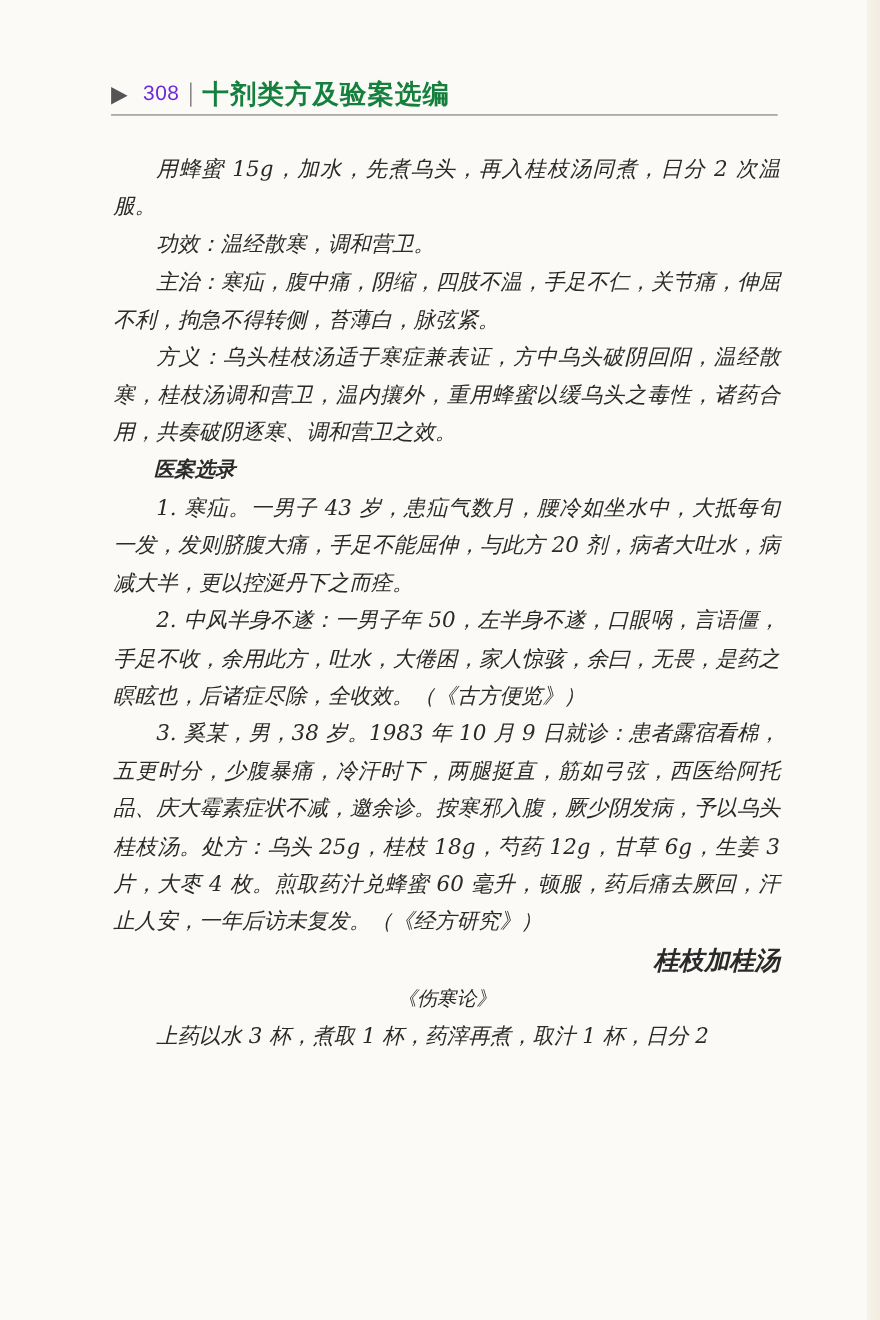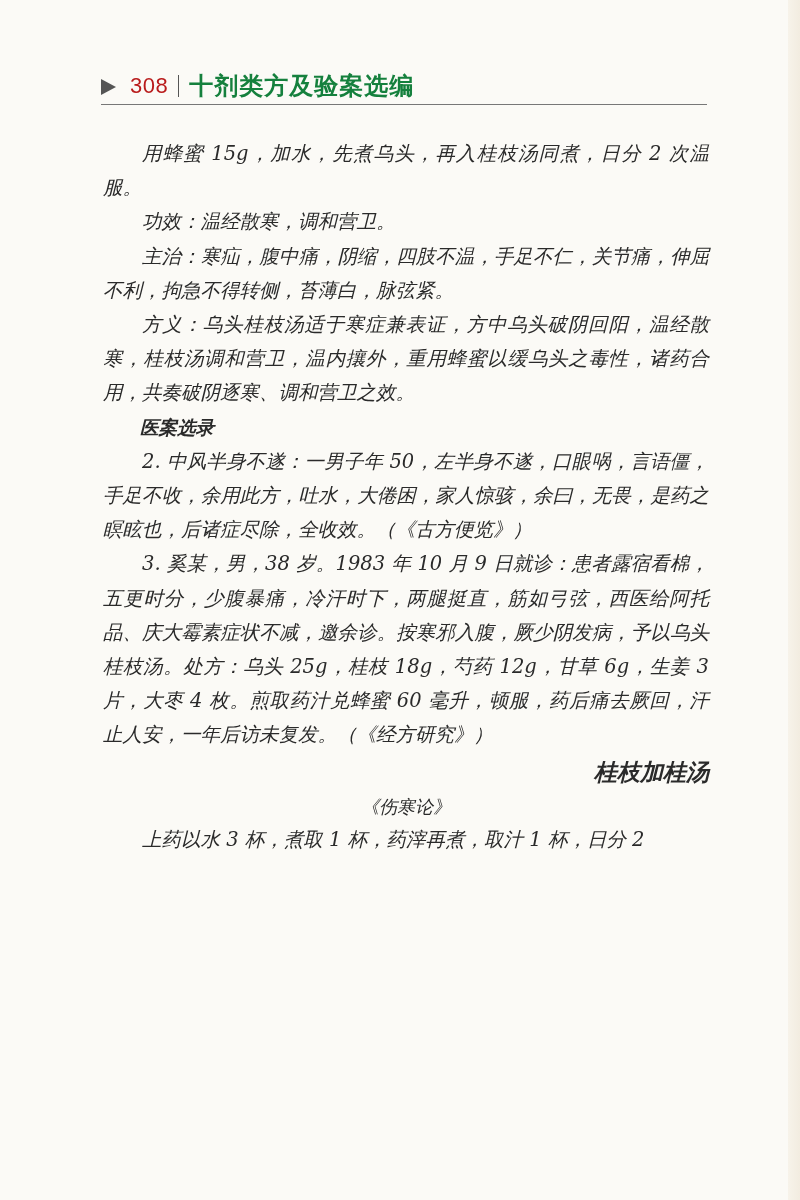--- a/index.html
+++ b/index.html
@@ -18,21 +18,21 @@
     position:absolute; left:101px; top:68px; width:606px; height:36px;
     border-bottom:1.5px solid #777;
     display:flex; align-items:center;
   }
   .header .arrow {
     width:0; height:0; border-top:8px solid transparent; border-bottom:8px solid transparent;
     border-left:15px solid #555; margin-right:14px; margin-top:2px;
   }
   .header .pageno {
     font-family:"Liberation Sans","DejaVu Sans",sans-serif;
-    font-size:22px; color:#b91c1c; letter-spacing:0.5px;
+    font-size:19px; color:#6d28d9; letter-spacing:0.5px;
   }
   .header .sep {
     width:1px; height:22px; background:#555; margin:0 10px;
   }
   .header .booktitle {
     font-family:"DejaVu Sans","Liberation Sans",sans-serif;
     font-weight:bold; font-size:24px; color:#15803d; letter-spacing:1px;
   }
   .content {
     position:absolute; left:103px; top:137px; width:606px;
@@ -63,19 +63,20 @@
   <span class="sep"></span>
   <span class="booktitle">十剂类方及验案选编</span>
 </div>
 
 <div class="content">
   <p class="indent">用蜂蜜 15g，加水，先煮乌头，再入桂枝汤同煮，日分 2 次温服。</p>
   <p class="indent">功效：温经散寒，调和营卫。</p>
   <p class="indent">主治：寒疝，腹中痛，阴缩，四肢不温，手足不仁，关节痛，伸屈不利，拘急不得转侧，苔薄白，脉弦紧。</p>
   <p class="indent">方义：乌头桂枝汤适于寒症兼表证，方中乌头破阴回阳，温经散寒，桂枝汤调和营卫，温内攘外，重用蜂蜜以缓乌头之毒性，诸药合用，共奏破阴逐寒、调和营卫之效。</p>
   <p class="section-label">医案选录</p>
+  <p class="indent">1. 寒疝。一男子 43 岁，患疝气数月，腰冷如坐水中，大抵每旬一发，发则脐腹大痛，手足不能屈伸，与此方 20 剂，病者大吐水，病减大半，更以控涎丹下之而痊。</p>
   <p class="indent">2. 中风半身不遂：一男子年 50，左半身不遂，口眼㖞，言语僵，手足不收，余用此方，吐水，大倦困，家人惊骇，余曰，无畏，是药之瞑眩也，后诸症尽除，全收效。（《古方便览》）</p>
   <p class="indent">3. 奚某，男，38 岁。1983 年 10 月 9 日就诊：患者露宿看棉，五更时分，少腹暴痛，冷汗时下，两腿挺直，筋如弓弦，西医给阿托品、庆大霉素症状不减，邀余诊。按寒邪入腹，厥少阴发病，予以乌头桂枝汤。处方：乌头 25g，桂枝 18g，芍药 12g，甘草 6g，生姜 3 片，大枣 4 枚。煎取药汁兑蜂蜜 60 毫升，顿服，药后痛去厥回，汗止人安，一年后访未复发。（《经方研究》）</p>
 
   <p class="formula-title">桂枝加桂汤</p>
   <p class="formula-source">《伤寒论》</p>
   <p class="indent">上药以水 3 杯，煮取 1 杯，药滓再煮，取汁 1 杯，日分 2</p>
 </div>
 
 </body></html>

